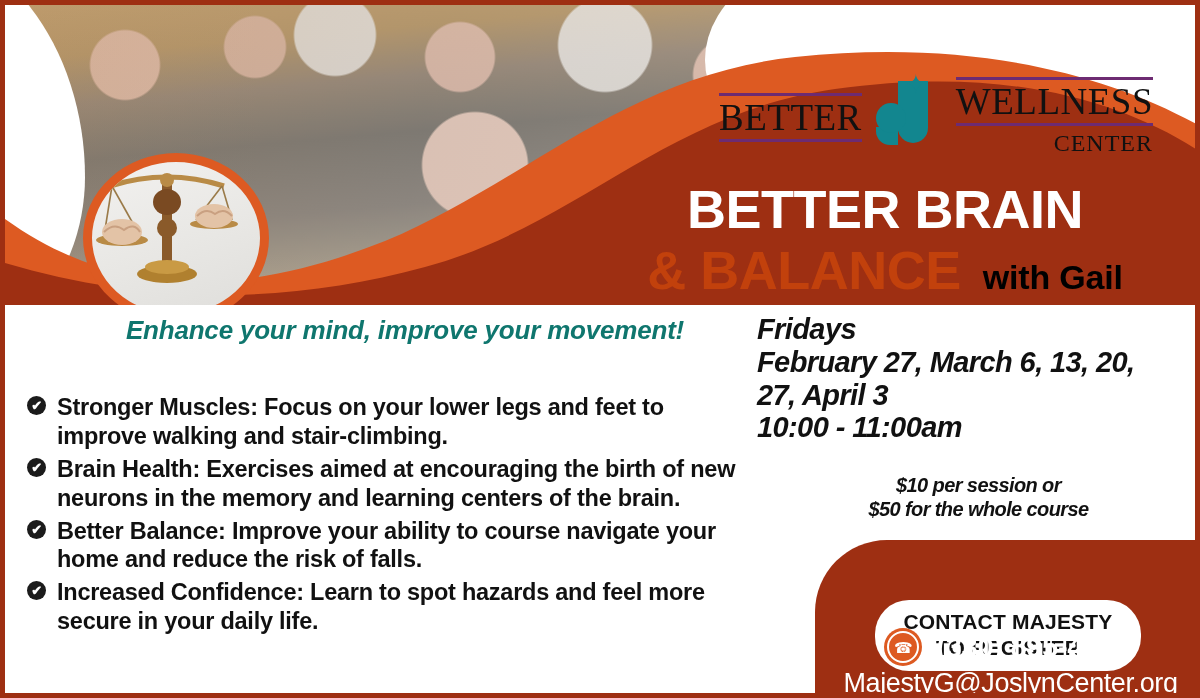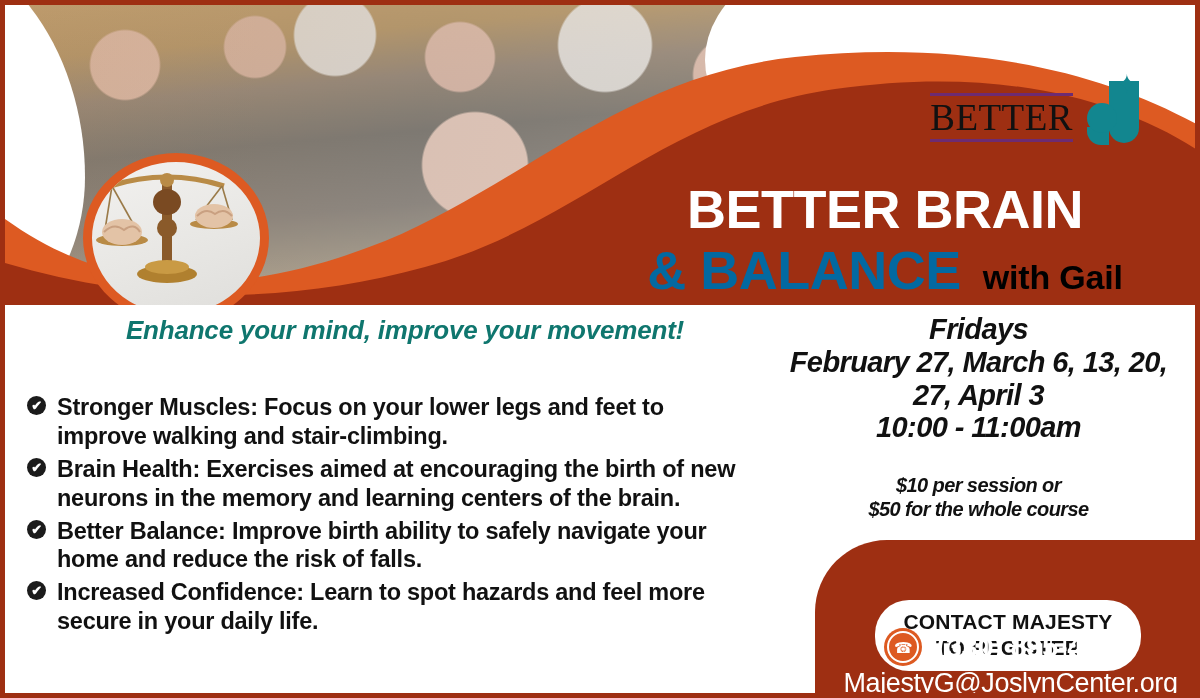--- a/index.html
+++ b/index.html
@@ -133,21 +133,21 @@
     position:absolute;left:4px;top:3px;width:19px;height:19px;
     border-radius:50%;background:#1b1b1b;color:#fff;
     font-size:13px;line-height:19px;text-align:center;font-weight:bold;
   }
 
   
   .rightcol{
     position:absolute;left:752px;top:0;width:443px;height:398px;
   }
   .schedule{
-    position:absolute;left:0;top:8px;width:443px;text-align:center;
+    position:absolute;left:0;top:8px;width:443px;text-align:left;
     font-size:29px;font-weight:bold;font-style:italic;color:#111;
     line-height:1.13;letter-spacing:-.6px;
   }
   .price{
     position:absolute;left:0;top:168px;width:443px;text-align:center;
     font-size:20px;font-weight:bold;font-style:italic;color:#111;
     line-height:1.2;letter-spacing:-.6px;
   }
 
   
@@ -205,20 +205,24 @@
                C1000,60 1120,96 1200,150 L1200,300 Z" fill="#9e2f12"></path>
     </svg>
 
     <div class="logo">
       <div class="logo-joslyn">BETTER</div>
       <div class="logo-mark">
         <div class="logo-j"></div>
         <div class="logo-dot"></div>
         <div class="logo-burst">✦</div>
       </div>
+      <div class="logo-right">
+        <div class="logo-wellness">WELLNESS</div>
+        <div class="logo-center">CENTER</div>
+      </div>
     </div>
 
     <div class="badge">
       <svg width="150" height="134" viewBox="0 0 150 134">
 
         <path d="M18,24 Q75,6 132,24" stroke="#b98b46" stroke-width="5" fill="none"></path>
 
         <rect x="70" y="20" width="10" height="86" fill="#8a5a2a"></rect>
         <ellipse cx="75" cy="40" rx="14" ry="13" fill="#7a4a22"></ellipse>
         <ellipse cx="75" cy="66" rx="10" ry="10" fill="#8a5a2a"></ellipse>
@@ -237,42 +241,42 @@
         <line x1="130" y1="24" x2="140" y2="58" stroke="#9a7a48" stroke-width="1.6"></line>
         <ellipse cx="122" cy="62" rx="24" ry="5" fill="#b98b46"></ellipse>
         <ellipse cx="122" cy="54" rx="19" ry="12" fill="#e3c3a6"></ellipse>
         <path d="M105,54 Q114,45 123,52 Q132,45 140,54" stroke="#c9a081" stroke-width="2" fill="none"></path>
       </svg>
     </div>
 
     <div style="position:absolute;left:560px;top:176px;width:640px;z-index:10;">
       <div style="text-align:center;font-size:54px;font-weight:bold;color:#fff;letter-spacing:-.5px;line-height:1.04;">BETTER BRAIN</div>
       <div style="display:flex;align-items:baseline;justify-content:center;gap:22px;margin-top:2px;">
-        <span style="font-size:54px;font-weight:bold;color:#0369a1;letter-spacing:-.5px;">&amp; BALANCE</span>
+        <span style="font-size:54px;font-weight:bold;color:#c2410c;letter-spacing:-.5px;">&amp; BALANCE</span>
         <span style="font-size:34px;font-weight:bold;color:#000000;letter-spacing:-.2px;">with Gail</span>
       </div>
     </div>
   </div>
 
   <div class="body">
 
     <div class="tagline">Enhance your mind, improve your movement!</div>
 
     <ul class="bullets">
       <li class="bullet">
         <span class="tick">✔</span>
         <span>Stronger Muscles: Focus on your lower legs and feet to improve walking and stair-climbing.</span>
       </li>
       <li class="bullet">
         <span class="tick">✔</span>
         <span>Brain Health: Exercises aimed at encouraging the birth of new neurons in the memory and learning centers of the brain.</span>
       </li>
       <li class="bullet">
         <span class="tick">✔</span>
-        <span>Better Balance: Improve birth ability to safely navigate your home and reduce the risk of falls.</span>
+        <span>Better Balance: Improve your ability to course navigate your home and reduce the risk of falls.</span>
       </li>
       <li class="bullet">
         <span class="tick">✔</span>
         <span>Increased Confidence: Learn to spot hazards and feel more secure in your daily life.</span>
       </li>
     </ul>
 
     <div class="rightcol">
       <div class="schedule">
         <div>Fridays</div>

